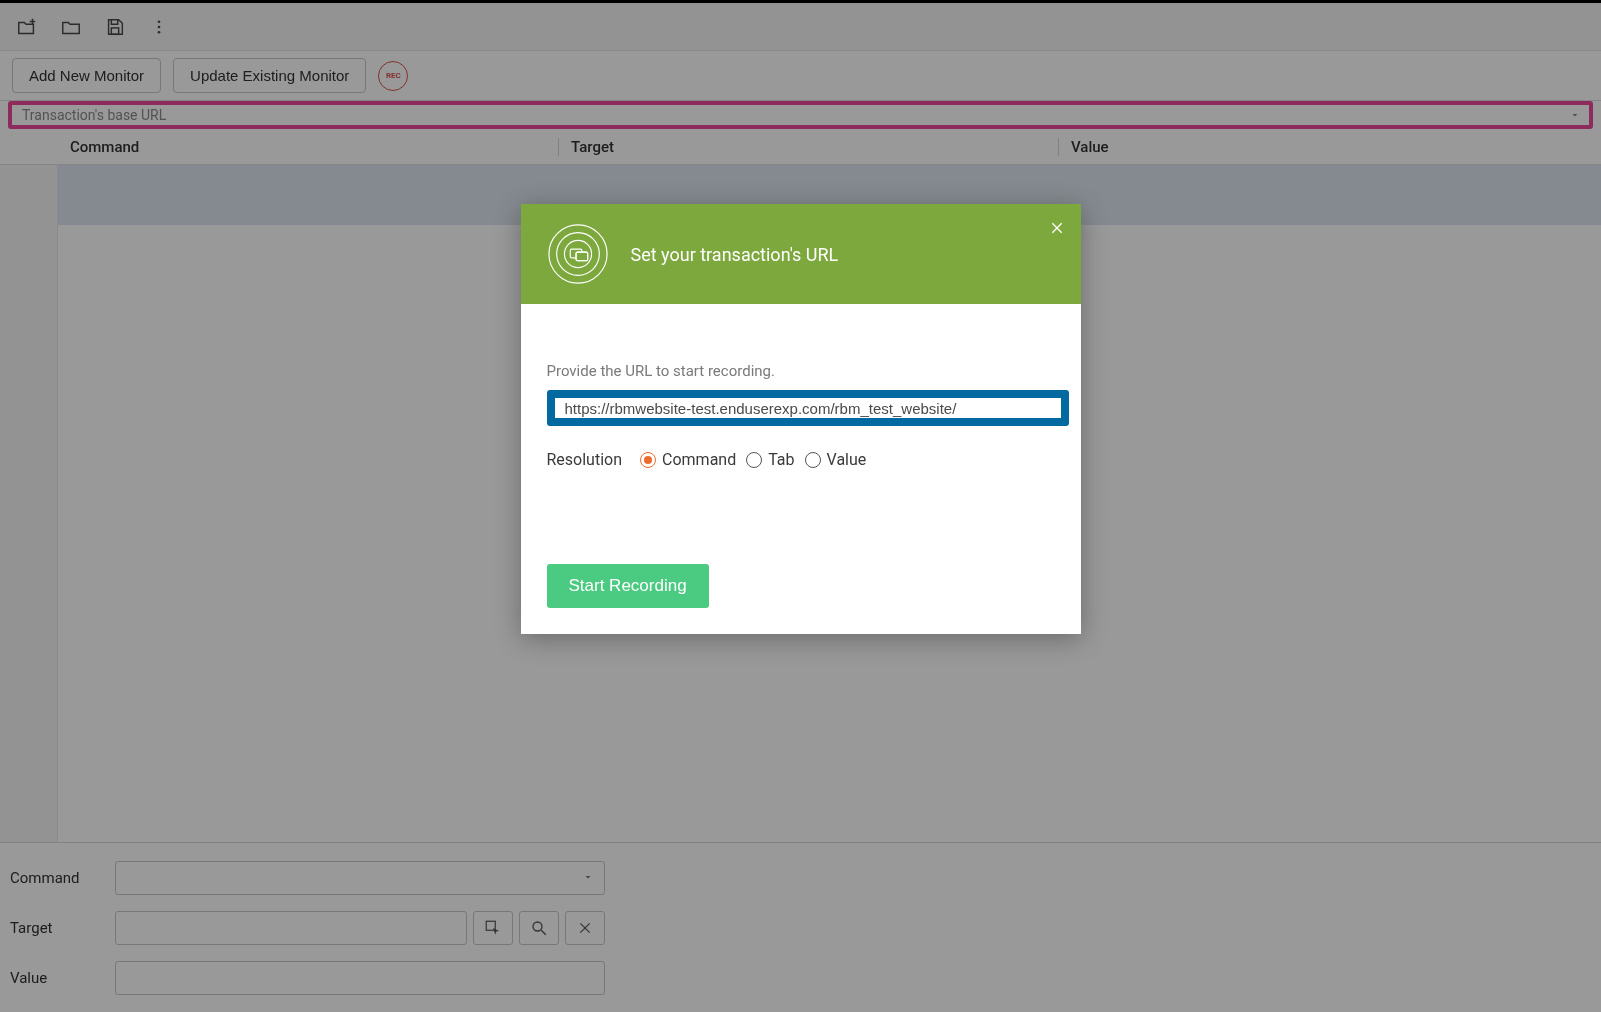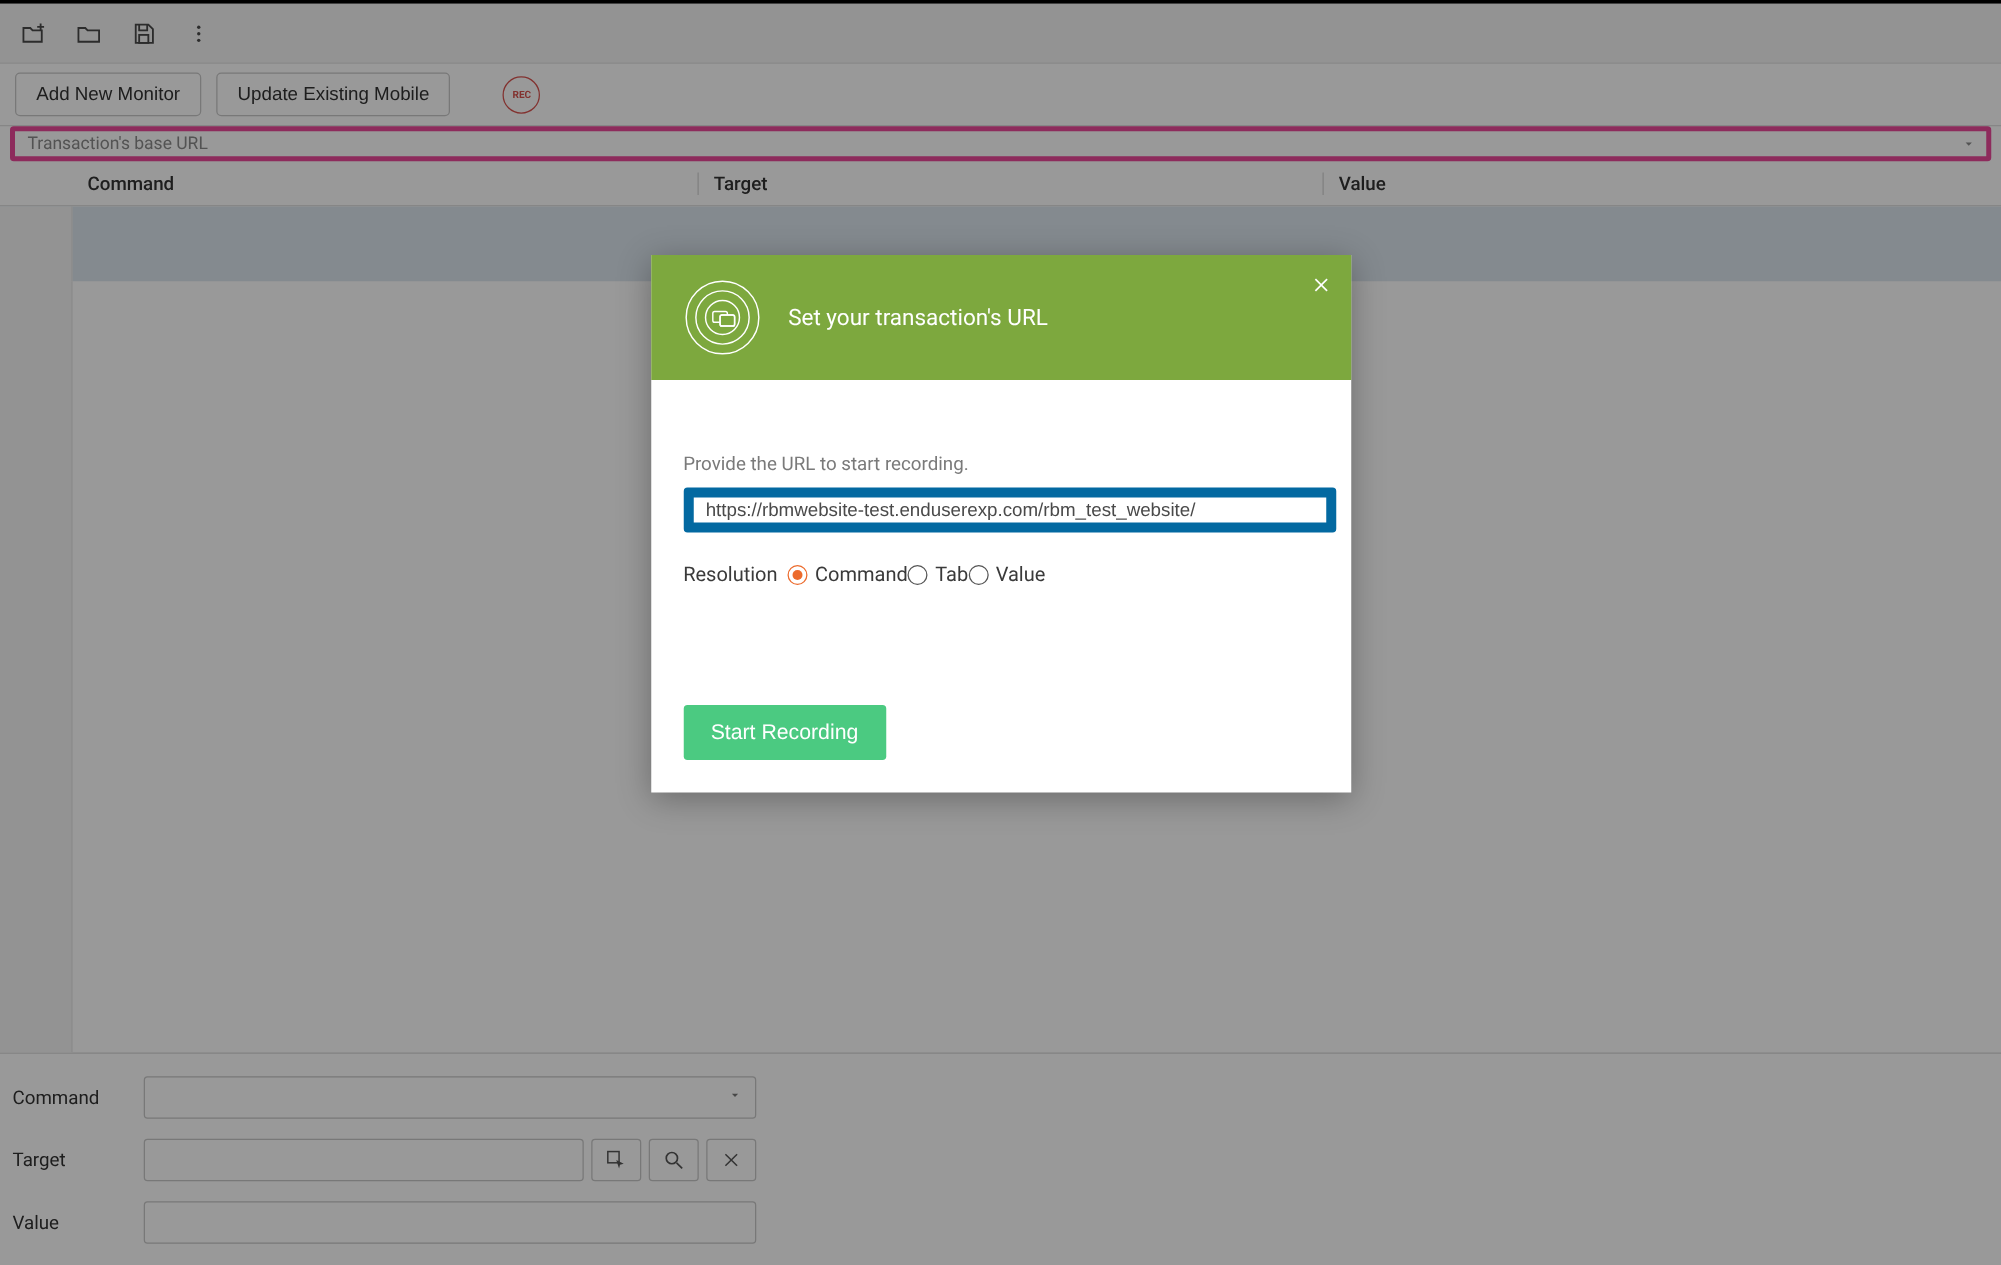--- a/index.html
+++ b/index.html
@@ -68,21 +68,20 @@
       border: 1.5px solid #d9534f;
       border-radius: 50%;
       background: #ffffff;
       display: flex;
       align-items: center;
       justify-content: center;
       font-size: 8px;
       font-weight: bold;
       color: #d9534f;
       cursor: pointer;
-      margin-left: 30px;
     }
     .url-bar {
       height: 28px;
       margin: 0 8px;
       border: 4px solid #ec4899;
       border-radius: 3px;
       display: flex;
       align-items: center;
       padding: 0 10px;
       position: relative;
@@ -277,20 +276,21 @@
       border: 8px solid #0369a1;
       border-radius: 3px;
       padding: 0 10px;
       font-size: 15px;
       color: #4a4a4a;
       outline: none;
     }
     .resolution-row {
       display: flex;
       align-items: center;
+      gap: 10px;
       margin-top: 24px;
       font-size: 16px;
       color: #3a3a3a;
     }
     .resolution-label {
       margin-right: 8px;
     }
     .radio-wrap {
       display: flex;
       align-items: center;
@@ -360,21 +360,21 @@
       <svg width="18" height="18" viewBox="0 0 24 24" fill="currentColor">
         <circle cx="12" cy="5" r="1.8"></circle>
         <circle cx="12" cy="12" r="1.8"></circle>
         <circle cx="12" cy="19" r="1.8"></circle>
       </svg>
     </span>
   </div>
 
   <div class="action-bar">
     <button class="action-button">Add New Monitor</button>
-    <button class="action-button">Update Existing Mobile</button>
+    <button class="action-button">Update Existing Monitor</button>
     <div class="rec-button">REC</div>
   </div>
 
   <div class="url-bar">
     <span class="url-bar-text">Transaction's base URL</span>
     <span class="url-bar-dropdown">
       <svg width="12" height="12" viewBox="0 0 24 24" fill="currentColor">
           <path d="M7 10 L12 15 L17 10 Z"></path>
         </svg>
     </span>

